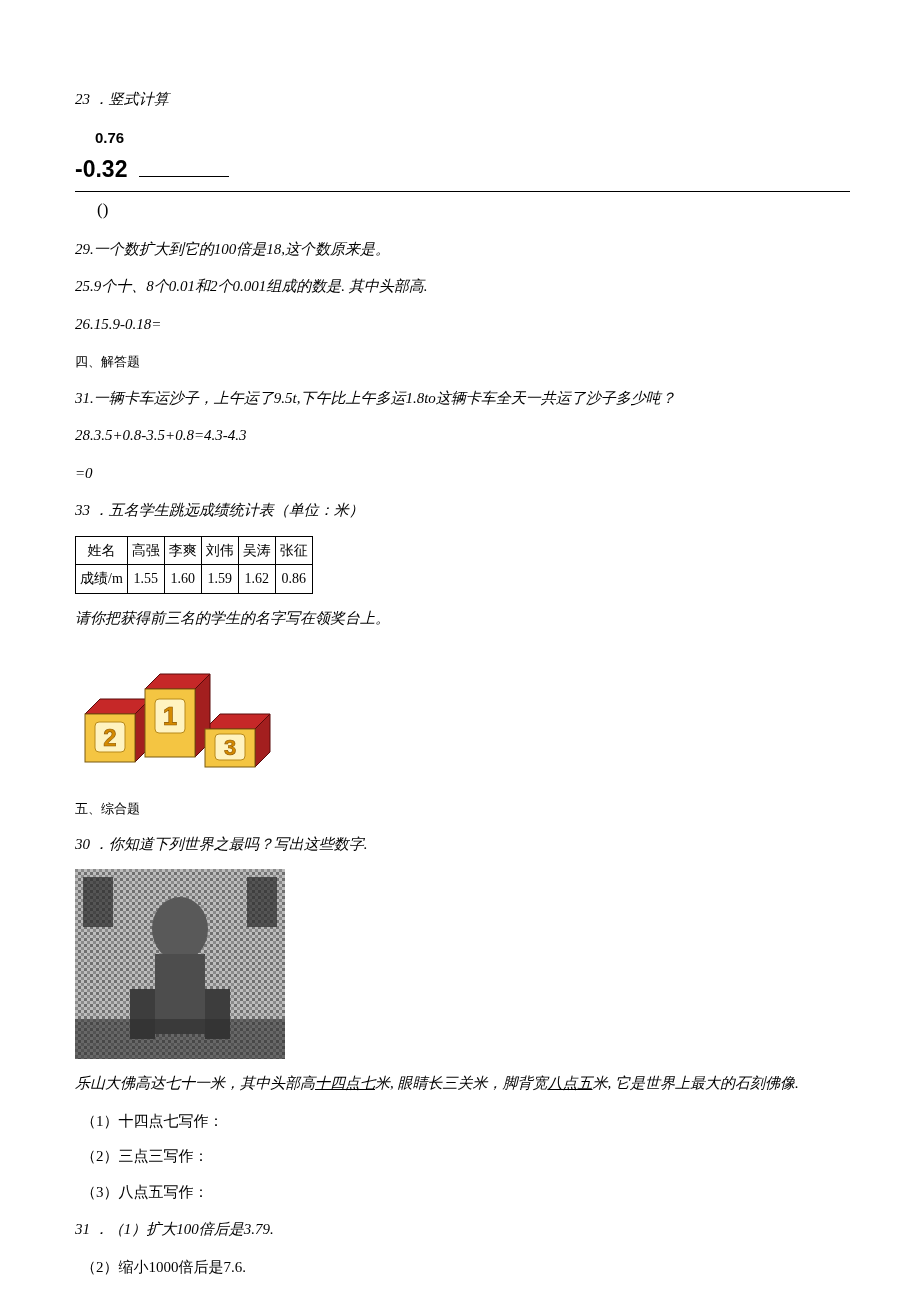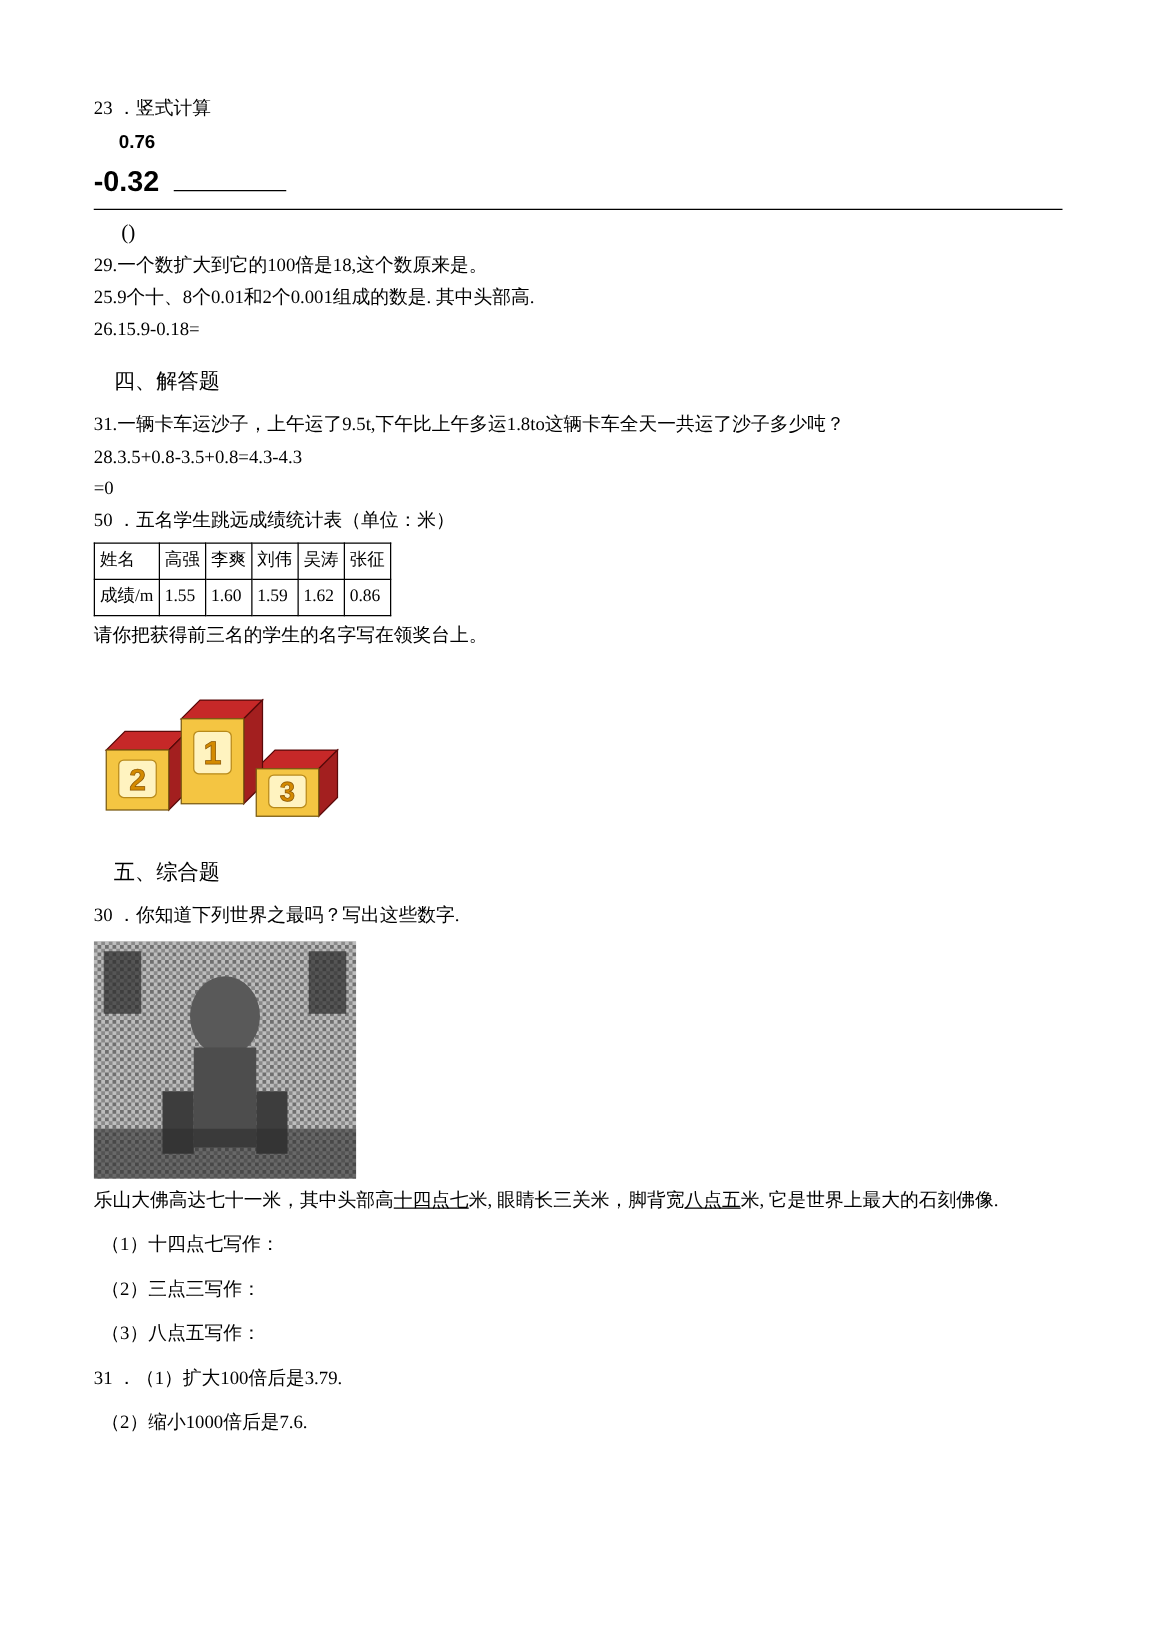--- a/index.html
+++ b/index.html
@@ -6,47 +6,47 @@
     font-family: "SimSun", "宋体", serif;
     font-size: 15px;
     color: #000;
     margin: 0;
     padding: 75px 70px 40px 75px;
     line-height: 1.7;
     width: 920px;
     box-sizing: border-box;
     background: #fff;
   }
-  .q { margin: 0 0; }
+  .q { margin: 12px 0; font-style: italic; }
   .vert-num { font-size: 15px; font-weight: bold; margin-left: 20px; font-family: Arial, sans-serif; }
   .vert-minus { font-size: 23px; font-weight: bold; font-family: Arial, sans-serif; }
   .underline-blank {
     display: inline-block;
     border-bottom: 1.5px solid #000;
     width: 90px;
     vertical-align: baseline;
     margin-left: 8px;
   }
   hr.sep {
     border: none;
     border-top: 1px solid #000;
     margin: 2px 0 4px 0;
   }
   .paren { margin-left: 22px; font-size: 17px; }
-  .section { font-size: 17px; margin: 14px 0 8px 16px; }
+  .section { font-size: 13px; margin: 14px 0 8px 0; }
   table.data {
     border-collapse: collapse;
     margin: 4px 0;
   }
   table.data td, table.data th {
     border: 1px solid #000;
     padding: 2px 4px;
     font-weight: normal;
     font-size: 14px;
-    text-align: left;
+    text-align: center;
   }
   .pod-wrap { margin: 8px 0; }
   svg.podium { width: 210px; height: 140px; display: block; }
   .photo { margin: 6px 0; }
   svg.bw { width: 210px; height: 190px; display: block; }
   .txt-underline { text-decoration: underline; }
   .indent { margin: 10px 0 10px 6px; }
 </style>
 </head>
 <body>
@@ -78,21 +78,21 @@
 <div class="section">四、解答题</div>
 
 <div class="q">
   <span>31.</span><span>一辆卡车运沙子，上午运了9.5t,下午比上午多运1.8to这辆卡车全天一共运了沙子多少吨？</span>
 </div>
 
 <div class="q">28.3.5+0.8-3.5+0.8=4.3-4.3</div>
 <div class="q">=0</div>
 
 <div class="q">
-  <span>50</span>
+  <span>33</span>
   <span>．五名学生跳远成绩统计表（单位：米）</span>
 </div>
 
 <table class="data">
   <tbody>
       <tr>
     <td>姓名</td>
     <td>高强</td>
     <td>李爽</td>
     <td>刘伟</td>

